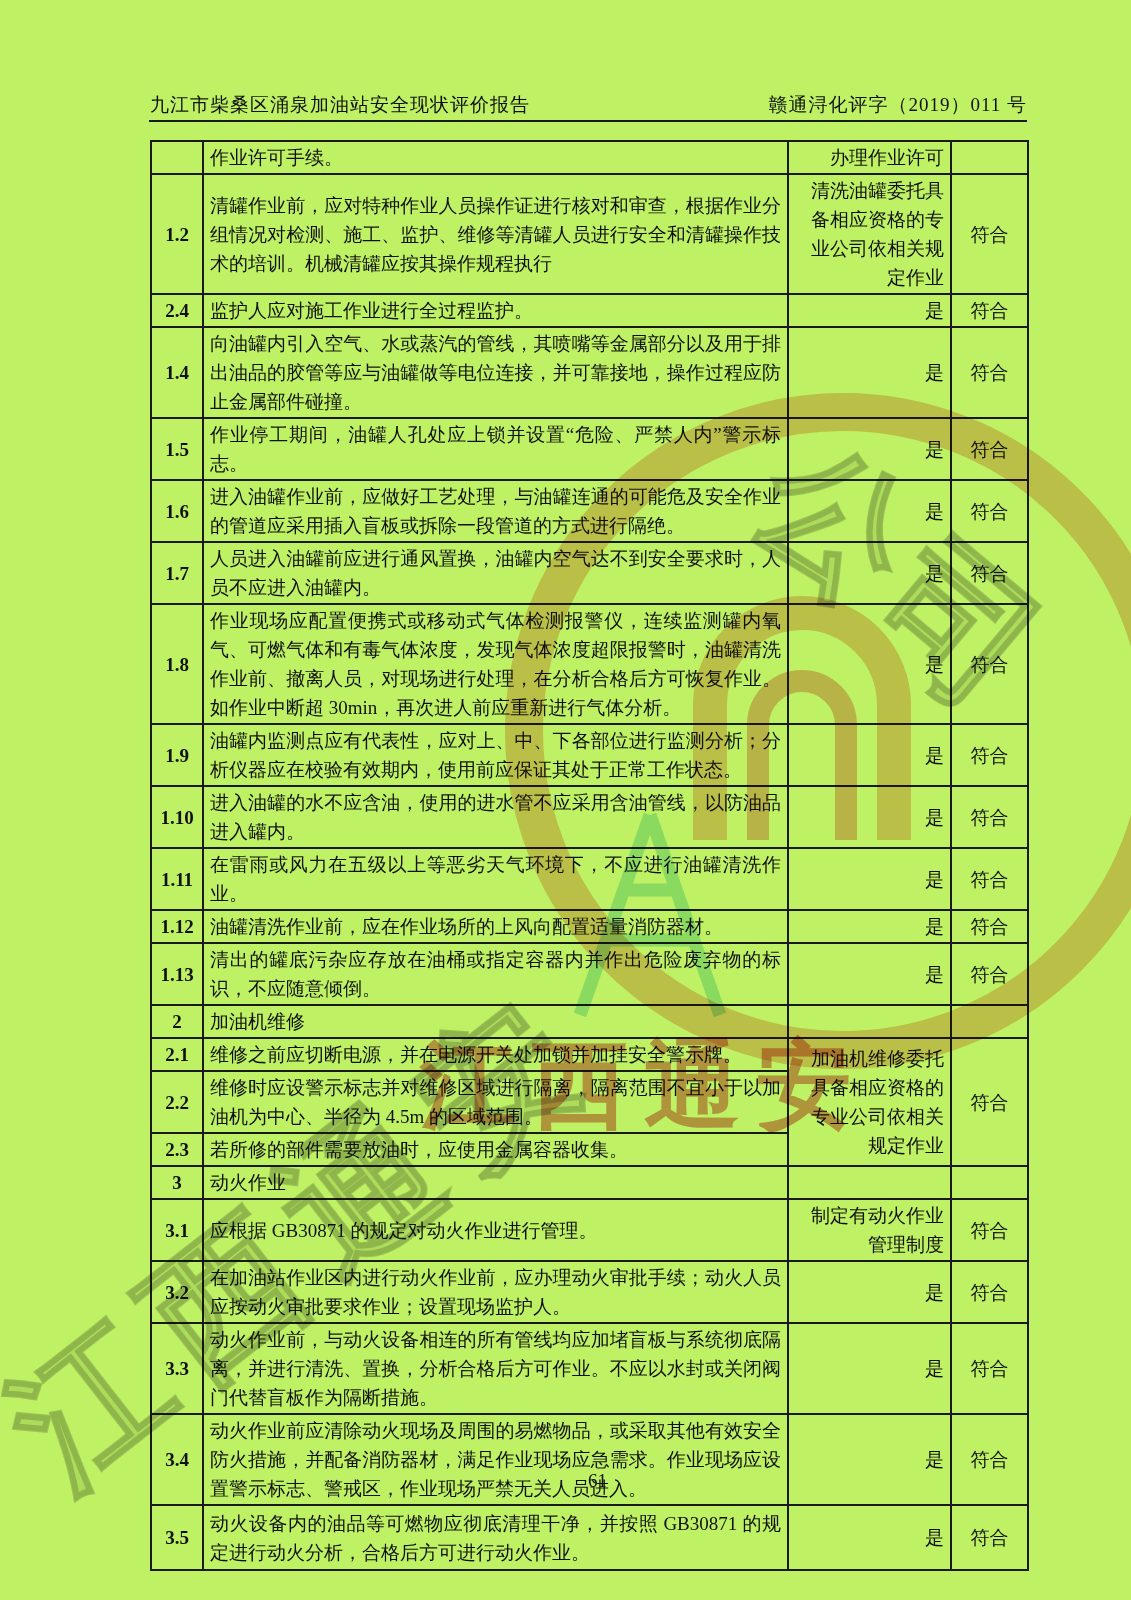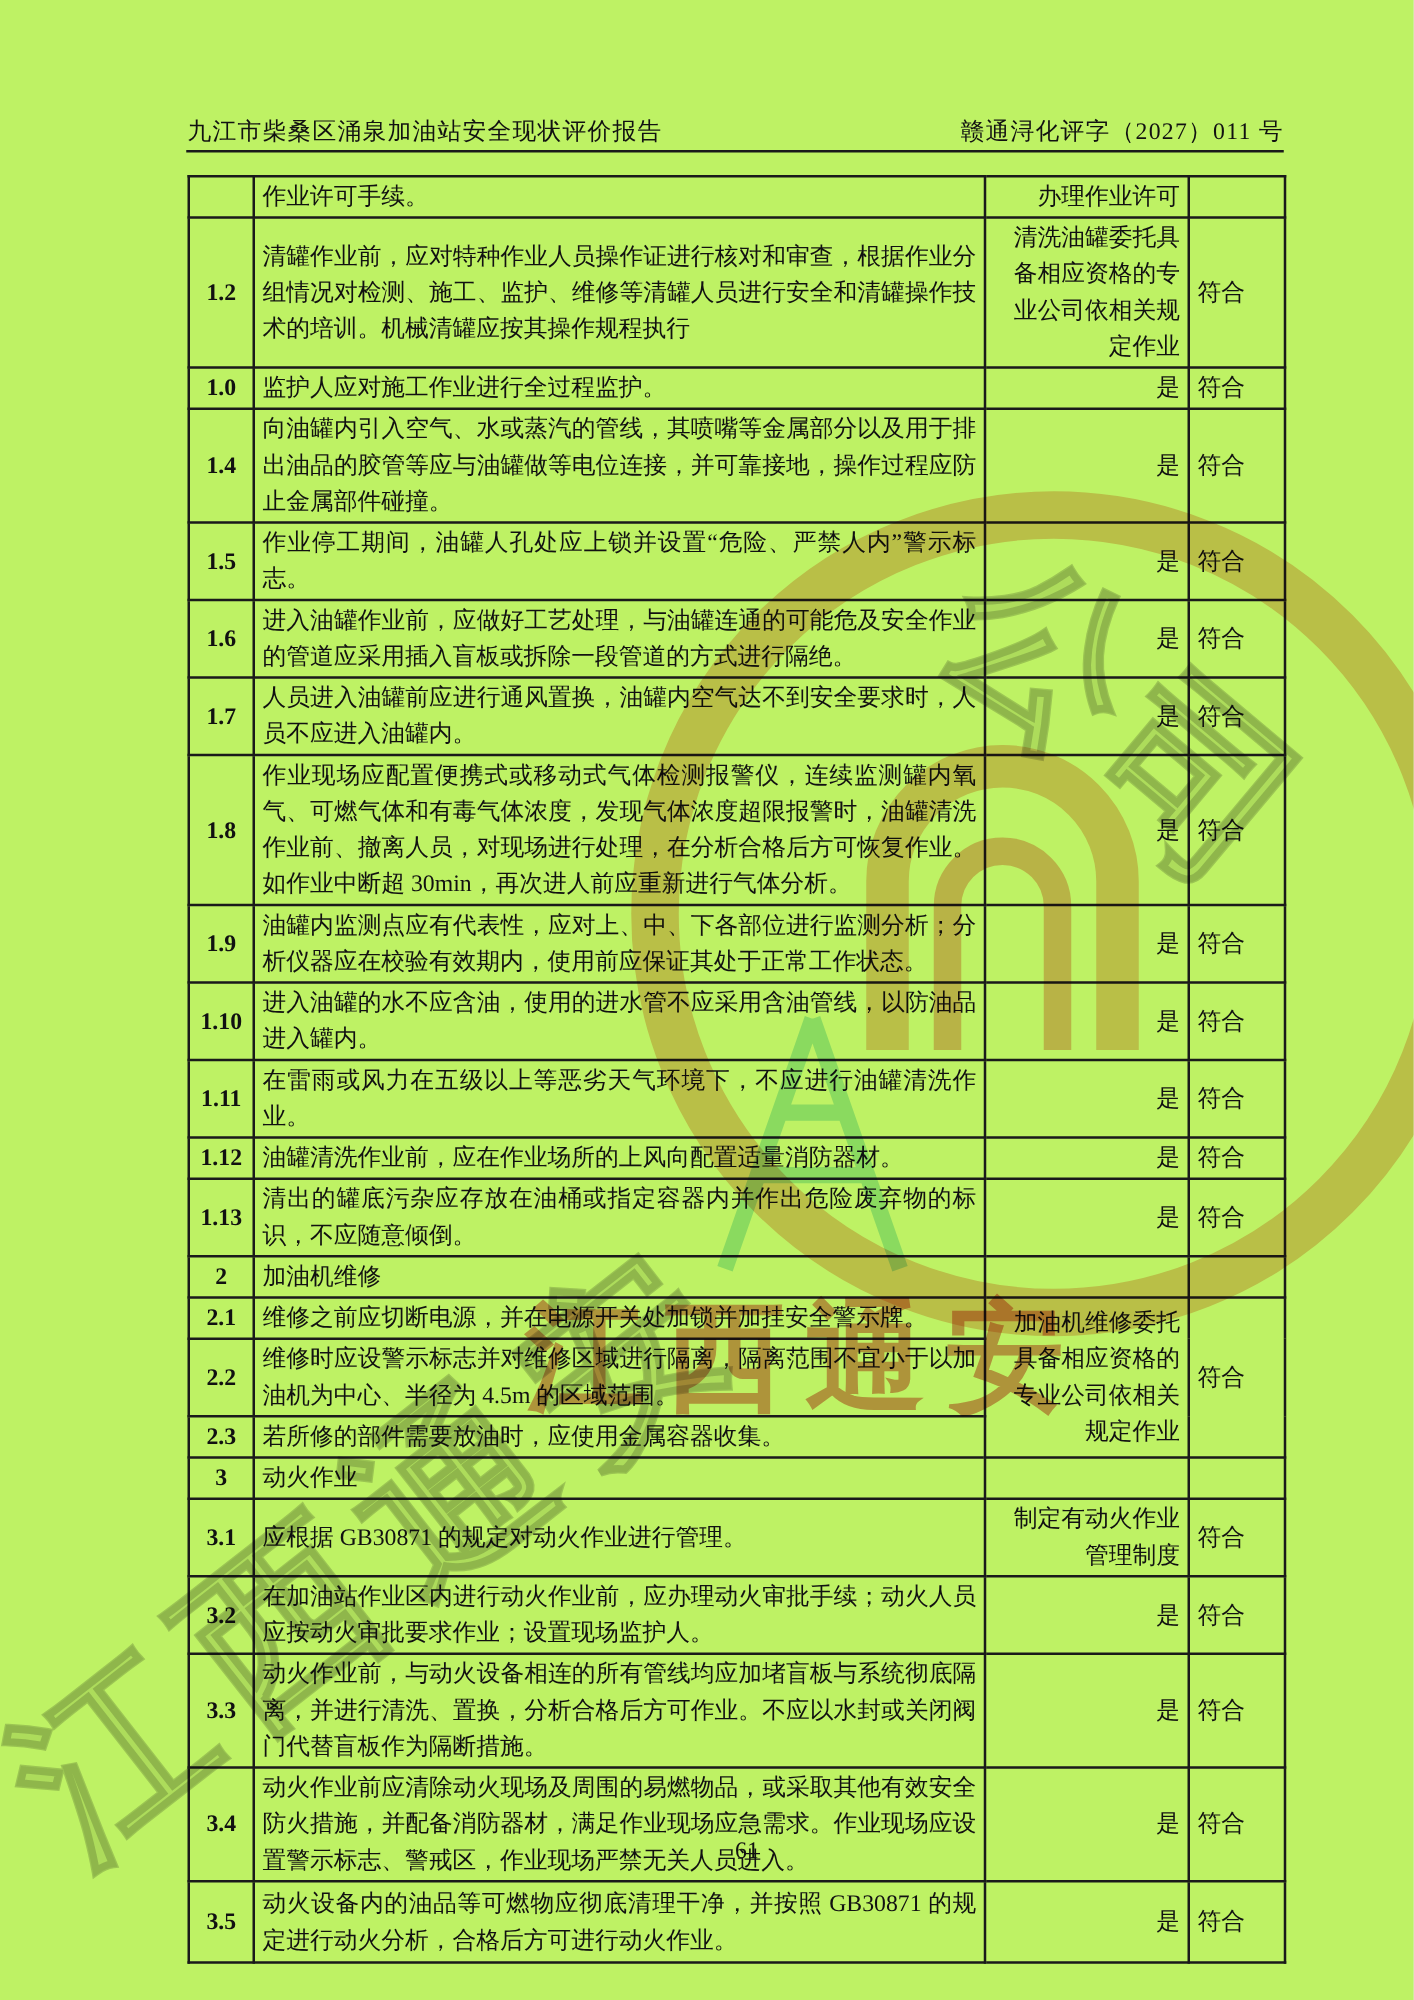--- a/index.html
+++ b/index.html
@@ -16,21 +16,21 @@
     position:absolute;left:150px;top:140px;width:877px;
     border-collapse:collapse;table-layout:fixed;
   }
   table.chk td{
     border:2px solid #1a1a1a;font-size:19px;line-height:29px;
     padding:1px 6px;vertical-align:middle;overflow:hidden;
   }
   td.num{font-weight:bold;text-align:center;font-size:20px;padding:1px 1px;}
   td.desc{text-align:justify;text-justify:inter-ideograph;}
   td.status{text-align:right;padding:1px 3px;}
-  td.verdict{}
+  td.verdict{text-align:center;}
   
   .pageno{position:absolute;left:0;top:1470px;width:1131px;text-align:center;font-size:19px;margin-left:32px;}
   
   .wm{position:absolute;pointer-events:none;mix-blend-mode:multiply;}
   .wm-ring{
     left:505px;top:393px;width:600px;height:600px;border-radius:50%;
     border:38px solid rgba(242,147,106,0.50);
   }
   .wm-red-text{
     left:420px;top:1022px;font-size:96px;font-weight:bold;letter-spacing:16px;
@@ -44,21 +44,21 @@
   }
   .wm-gray-tr{left:842px;top:398px;font-size:150px;letter-spacing:10px;transform:rotate(40deg);transform-origin:left top;}
   .wm-gray-bl{left:95px;top:1330px;font-size:150px;letter-spacing:22px;transform:rotate(-38deg);transform-origin:left bottom;}
 </style>
 </head>
 <body>
 
 <div class="page">
 
   <div class="hdr-left">九江市柴桑区涌泉加油站安全现状评价报告</div>
-  <div class="hdr-right">赣通浔化评字（2027）011 号</div>
+  <div class="hdr-right">赣通浔化评字（2019）011 号</div>
   <div class="hdr-rule"></div>
 
   <table class="chk">
     <colgroup>
         <col style="width:52px">
         <col style="width:585px">
         <col style="width:163px">
         <col style="width:77px">
       </colgroup>
     <tbody>
@@ -68,21 +68,21 @@
         <td class="status">办理作业许可</td>
         <td class="verdict"></td>
       </tr>
       <tr style="height:89px">
         <td class="num">1.2</td>
         <td class="desc">清罐作业前，应对特种作业人员操作证进行核对和审查，根据作业分组情况对检测、施工、监护、维修等清罐人员进行安全和清罐操作技术的培训。机械清罐应按其操作规程执行</td>
         <td class="status">清洗油罐委托具备相应资格的专业公司依相关规定作业</td>
         <td class="verdict">符合</td>
       </tr>
       <tr style="height:27px">
-        <td class="num">1.0</td>
+        <td class="num">2.4</td>
         <td class="desc">监护人应对施工作业进行全过程监护。</td>
         <td class="status">是</td>
         <td class="verdict">符合</td>
       </tr>
       <tr style="height:88px">
         <td class="num">1.4</td>
         <td class="desc">向油罐内引入空气、水或蒸汽的管线，其喷嘴等金属部分以及用于排出油品的胶管等应与油罐做等电位连接，并可靠接地，操作过程应防止金属部件碰撞。</td>
         <td class="status">是</td>
         <td class="verdict">符合</td>
       </tr>

